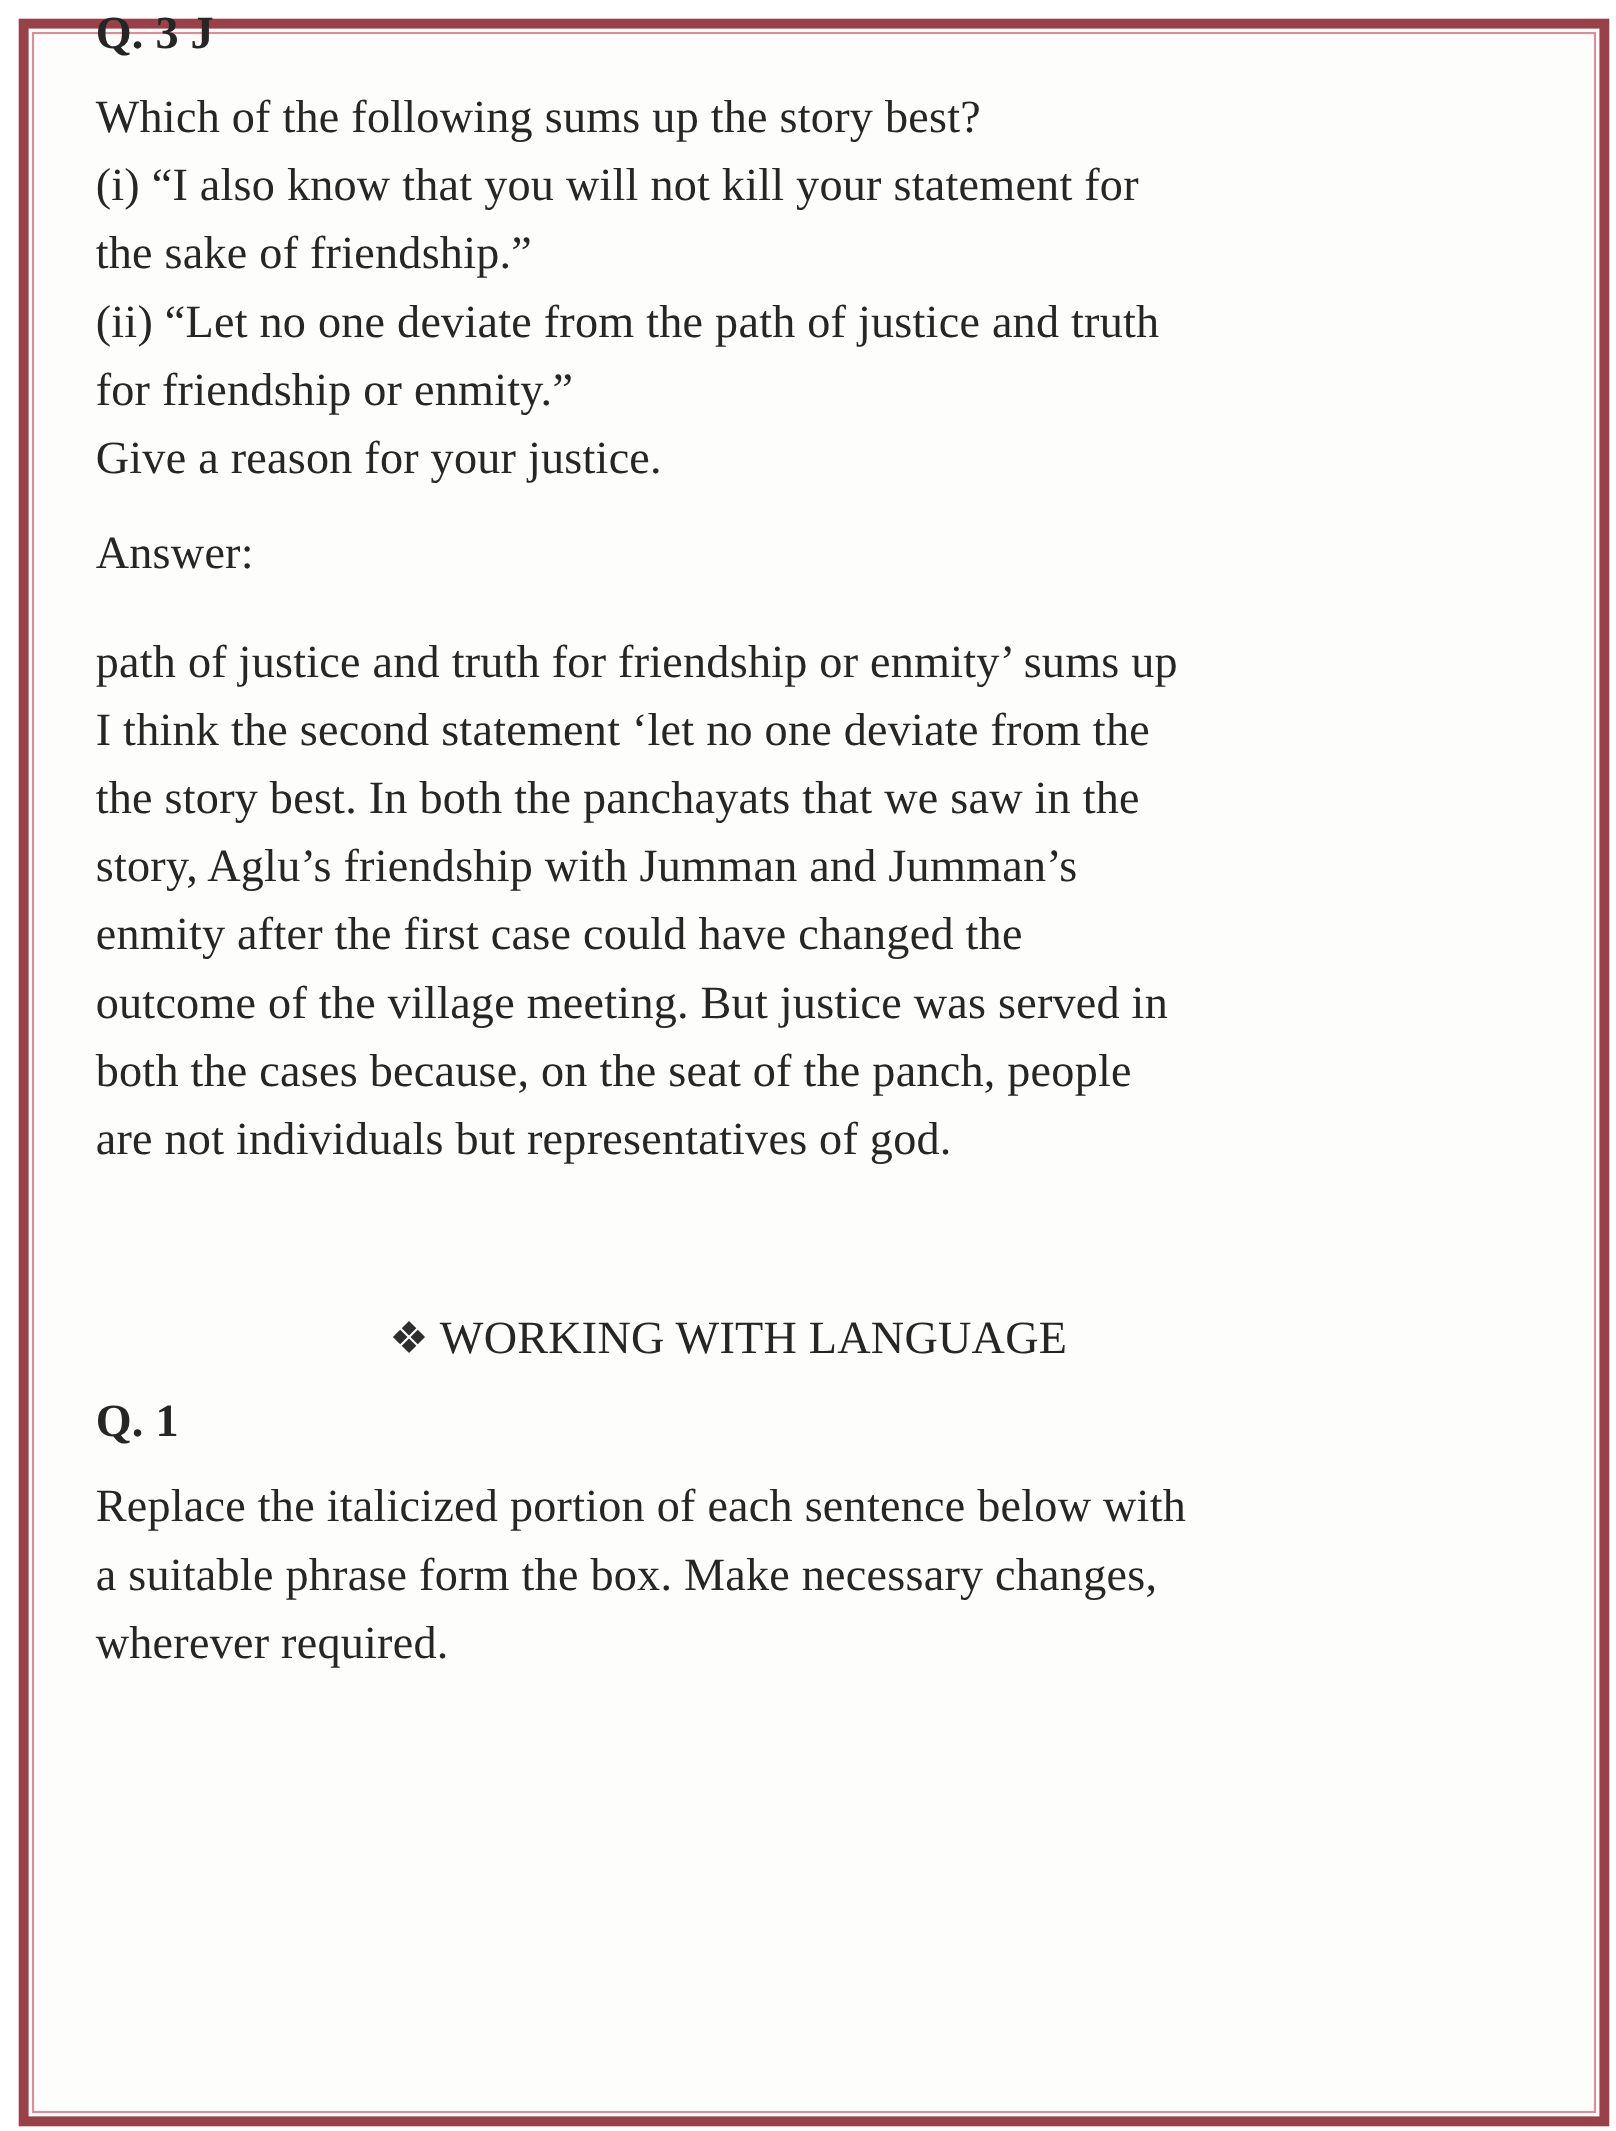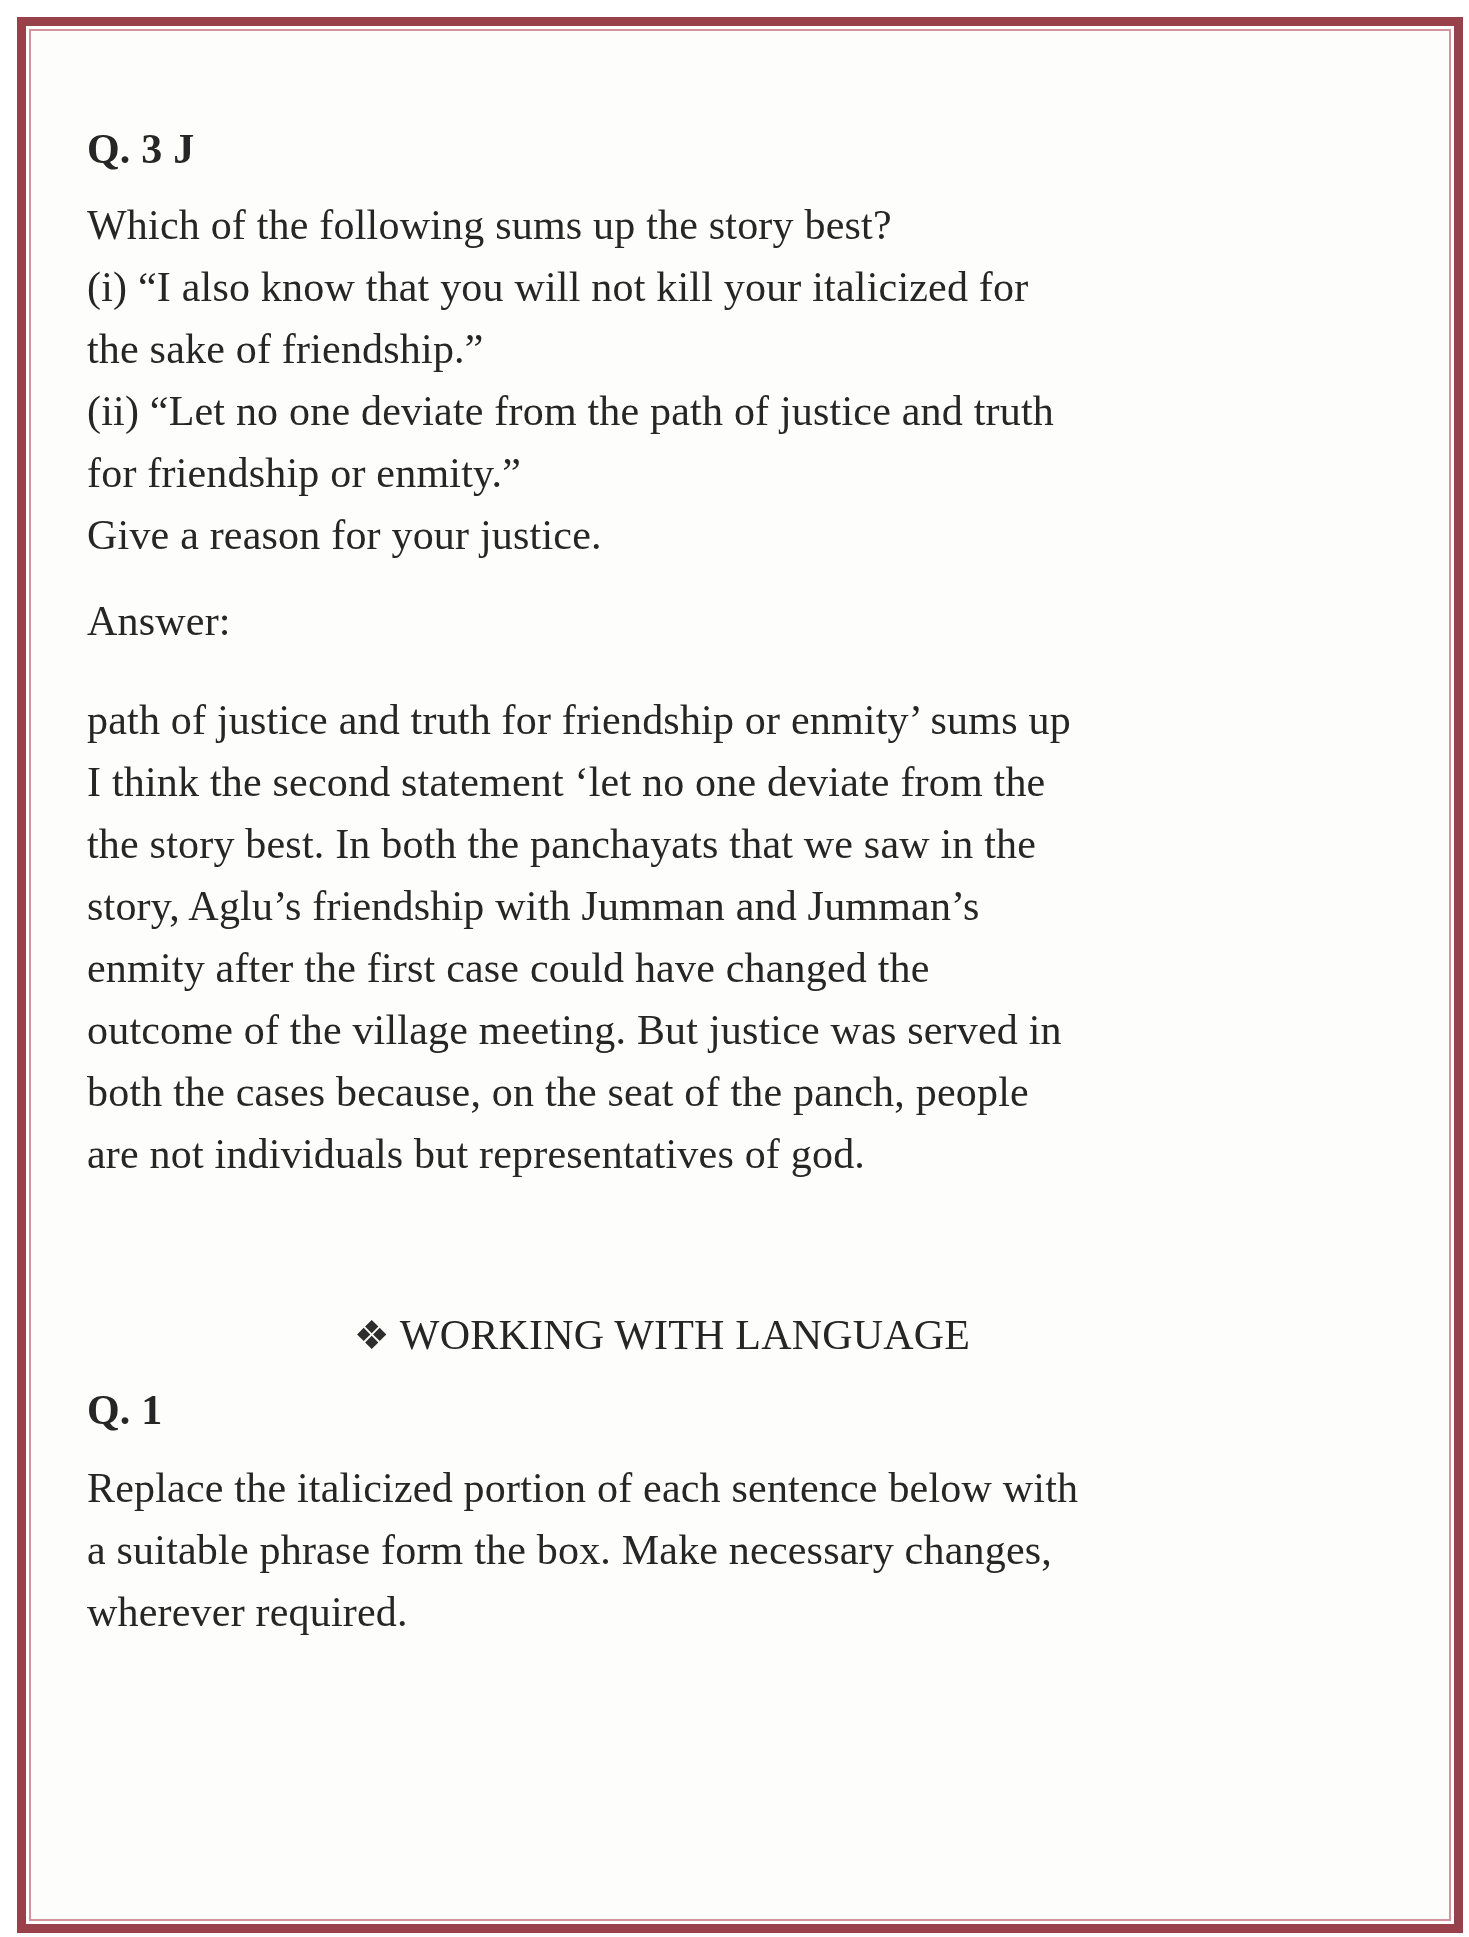--- a/index.html
+++ b/index.html
@@ -20,21 +20,20 @@
     position: absolute;
     inset: 3px;
     border: 2px solid #d2939d;
   }
   .content {
     position: absolute;
     inset: 0;
     overflow: hidden;
   }
   .text-col {
-    padding-top: 118px;
     margin-left: 87px;
     width: 1000px;
     font-size: 42px;
     line-height: 62px;
     color: #262626;
     letter-spacing: 0.2px;
   }
   .line { white-space: pre; }
   .q-label { font-weight: bold; }
   .question-block { margin-top: 14px; }
@@ -62,21 +61,21 @@
   <div class="frame-inner"></div>
 </div>
 
 <div class="content">
   <div class="text-col">
 
     <div class="q-label">Q. 3 J</div>
 
     <div class="question-block">
       <div class="line">Which of the following sums up the story best?</div>
-      <div class="line">(i) “I also know that you will not kill your italicized for</div>
+      <div class="line">(i) “I also know that you will not kill your statement for</div>
       <div class="line">the sake of friendship.”</div>
       <div class="line">(ii) “Let no one deviate from the path of justice and truth</div>
       <div class="line">for friendship or enmity.”</div>
       <div class="line">Give a reason for your justice.</div>
     </div>
 
     <div class="answer-label line">Answer:</div>
 
     <div class="answer-block">
       <div class="line">path of justice and truth for friendship or enmity’ sums up</div>

